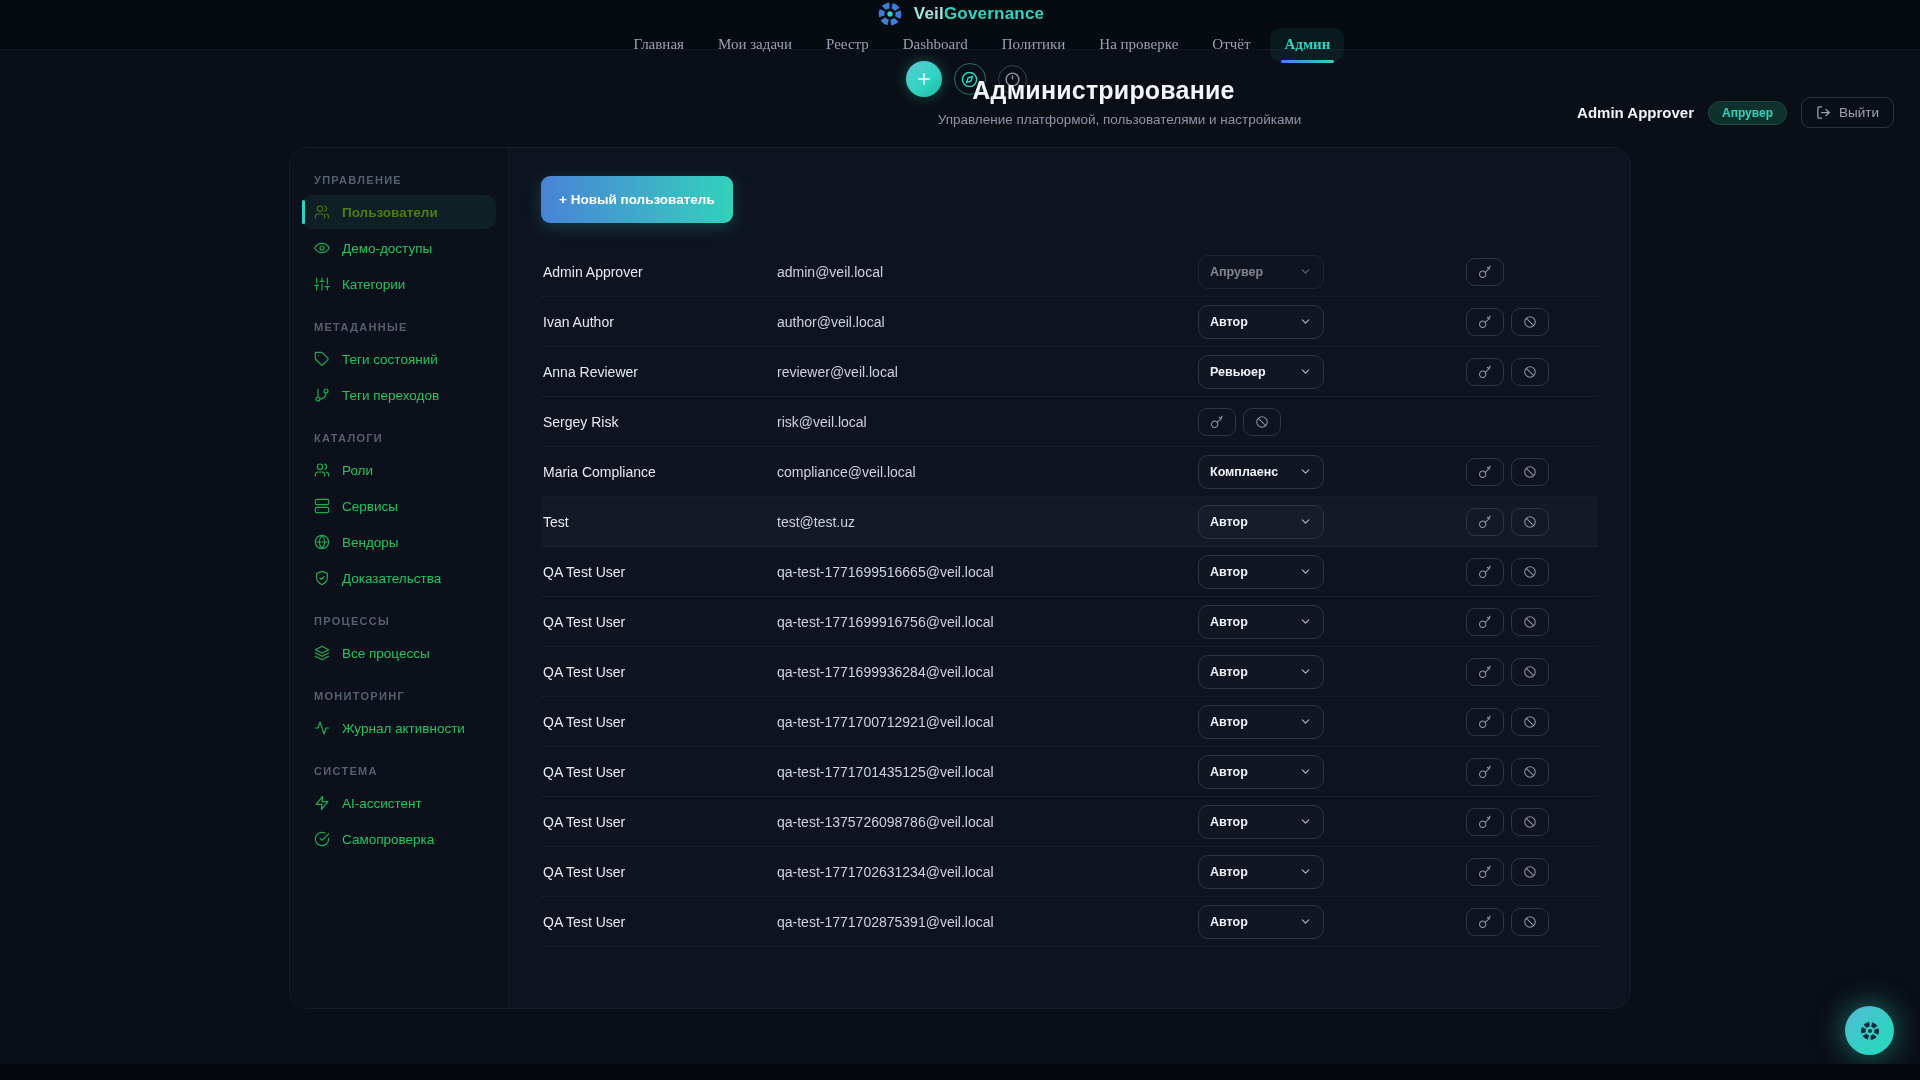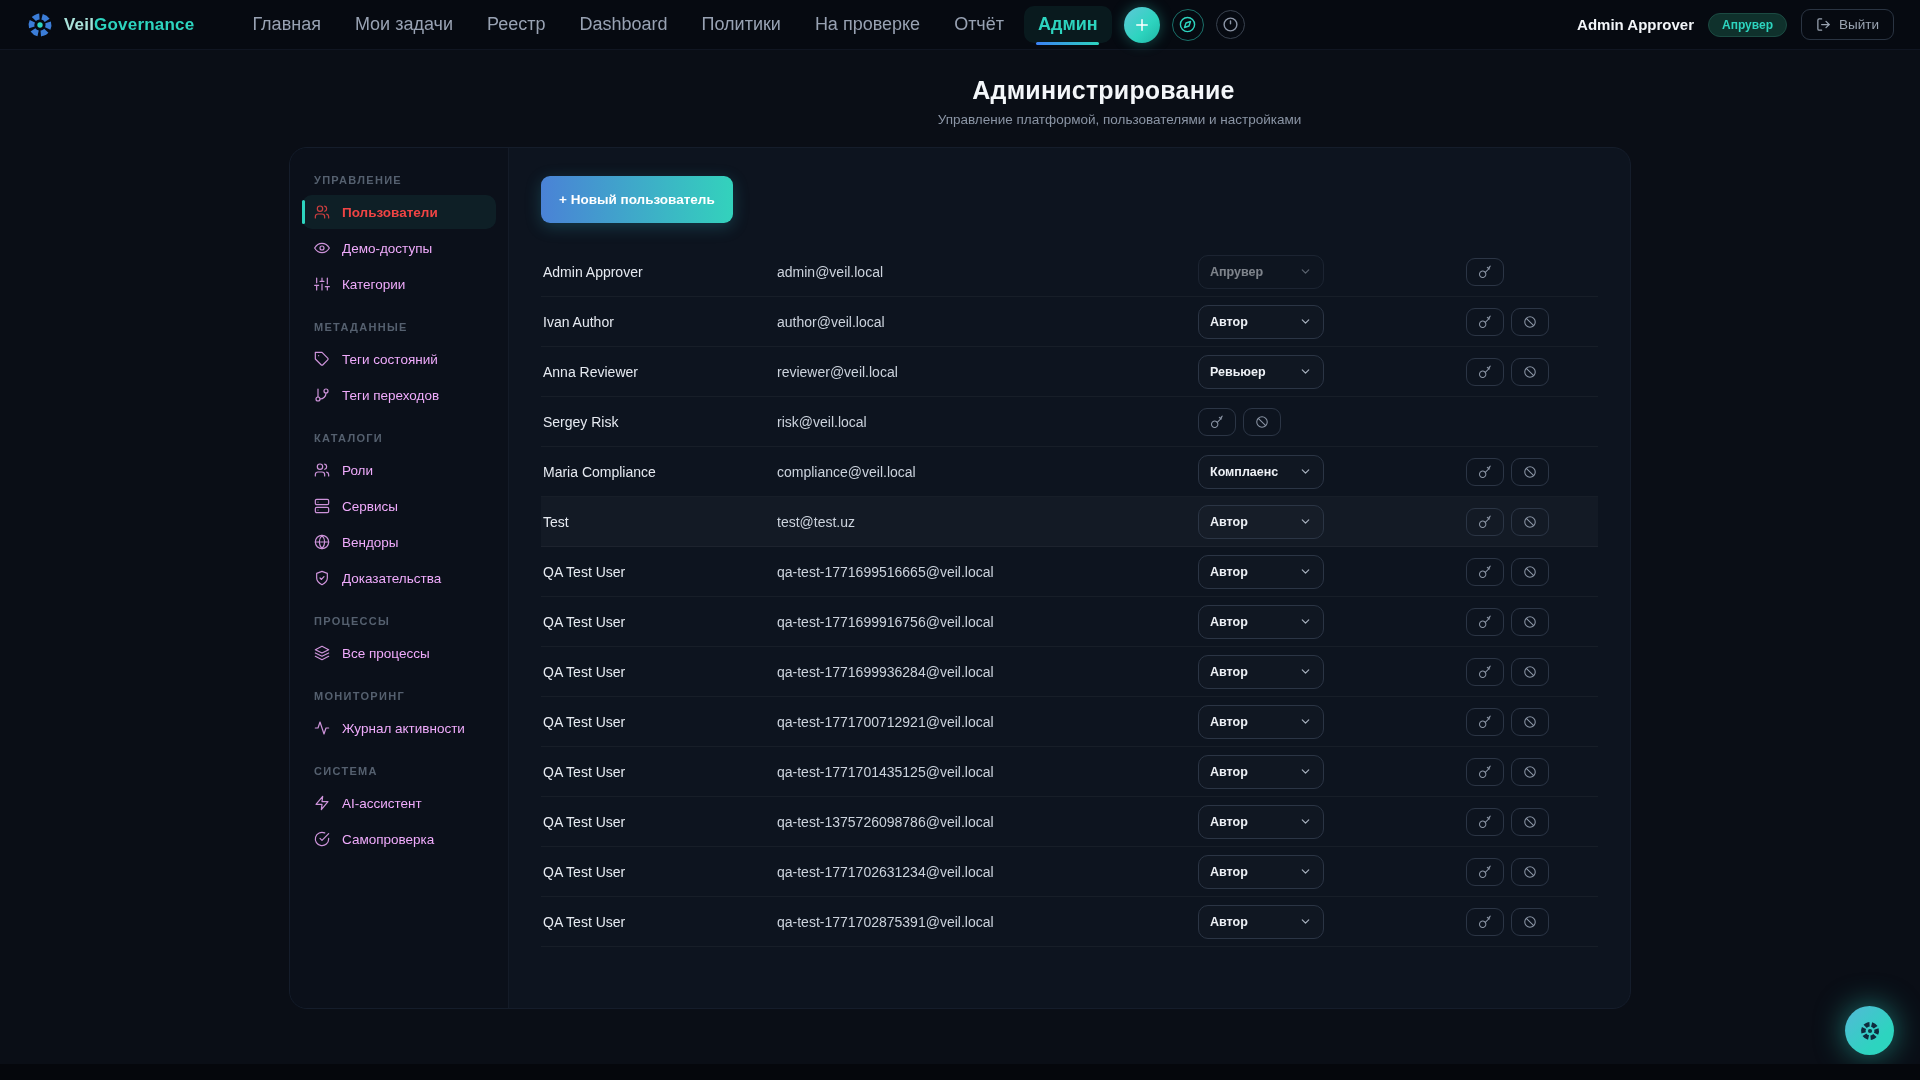--- a/index.html
+++ b/index.html
@@ -5,32 +5,33 @@
   * { margin:0; padding:0; box-sizing:border-box; }
   html { background:#05070c; }
   body {
     width:1920px; height:1080px; overflow:hidden;
     font-family:"Liberation Sans", sans-serif;
     background:#0a0e16; color:#dfe4ec;
   }
   
   .navbar {
     height:50px; display:flex; align-items:center;
-    padding:8px 26px; background:#060a11;
+    padding:0 26px; background:#060a11;
     border-bottom:1px solid #101622;
+    flex-direction:column;
   }
   .brand { display:flex; align-items:center; gap:10px; }
   .brand-icon { width:28px; height:28px; display:flex; }
   .brand-name { font-size:17px; font-weight:bold; letter-spacing:.2px; }
   .brand-name .b1 { color:#a9e2da; }
   .brand-name .b2 { color:#2dd4bf; }
   .nav-links { display:flex; align-items:center; gap:6px; margin-left:44px; }
   .nav-link {
-    font-size:18px; color:#98a2b3; padding:8px 14px; border-radius:10px;
-    cursor:pointer; position:relative; white-space:nowrap;
+    font-size:15px; color:#98a2b3; padding:8px 14px; border-radius:10px;
+    cursor:pointer; position:relative; white-space:nowrap;font-family:Liberation Serif, serif;
   }
   .nav-link.active {
     color:#2dd4bf; font-weight:bold;
     background:rgba(45,212,191,0.08);
   }
   .nav-link.active::after {
     content:""; position:absolute; left:14%; right:14%; bottom:-2px; height:3px;
     border-radius:2px; background:linear-gradient(90deg,#3b82f6,#2dd4bf);
   }
   .nav-circles { display:flex; align-items:center; gap:12px; margin-left:12px; }
@@ -79,25 +80,25 @@
     padding:16px 12px 20px;
   }
   .side-section { margin-bottom:10px; }
   .side-header {
     font-size:11px; font-weight:bold; letter-spacing:1.3px;
     color:#55606f; padding:10px 12px 7px;
   }
   .side-item {
     display:flex; align-items:center; gap:12px; cursor:pointer;
     padding:9px 12px; border-radius:10px; position:relative;
-    color:#f0abfc; font-size:13.5px; margin:2px 0;
+    color:#22c55e; font-size:13.5px; margin:2px 0;
   }
   .side-item svg { flex:0 0 auto; opacity:.85; }
   .side-item.active {
-    background:rgba(45,212,191,0.08); color:#ef4444; font-weight:bold;
+    background:rgba(45,212,191,0.08); color:#4d7c0f; font-weight:bold;
   }
   .side-item.active::before {
     content:""; position:absolute; left:0; top:5px; bottom:5px; width:3px;
     background:#2dd4bf; border-radius:3px;
   }
   
   .content { flex:1; padding:28px 32px; }
   .content-head { display:flex; align-items:flex-start; justify-content:space-between; }
   .content-title { font-size:19px; font-weight:bold; color:#f2f5f9; }
   .content-subtitle { font-size:13px; color:#8b95a5; margin-top:6px; }

